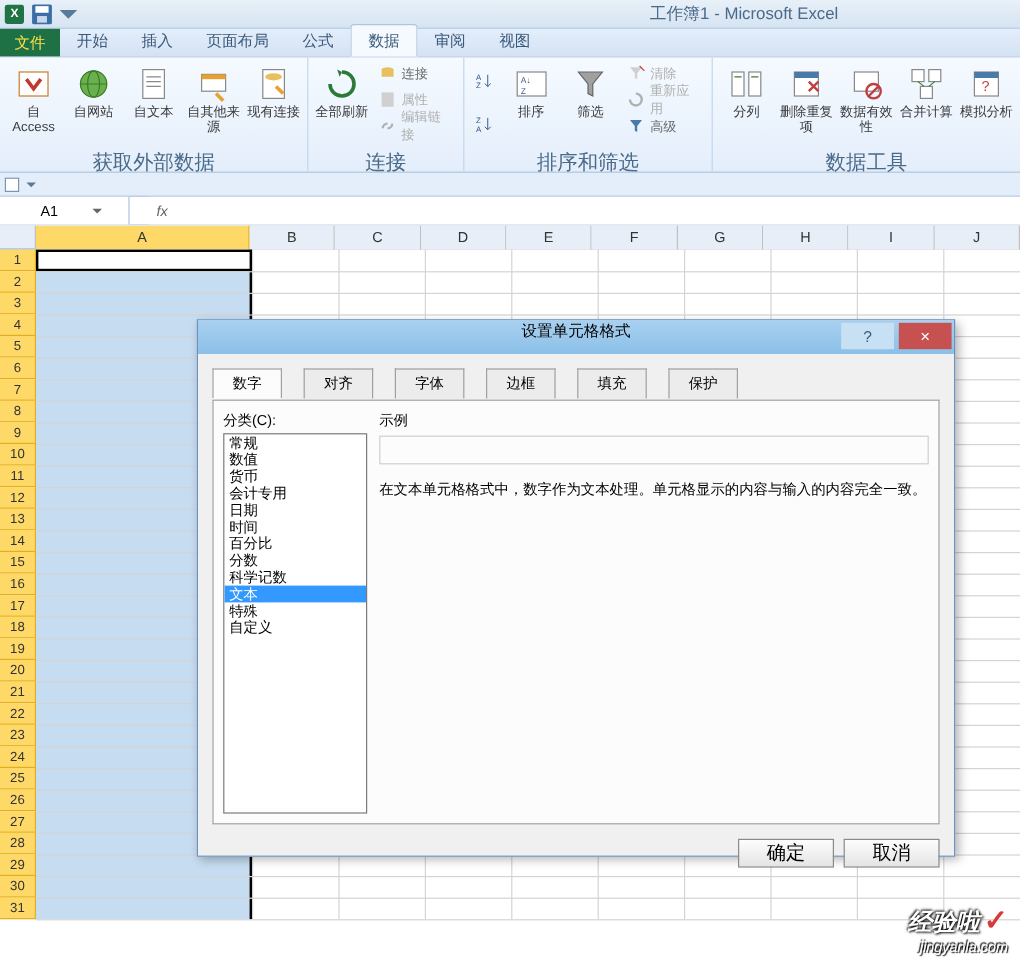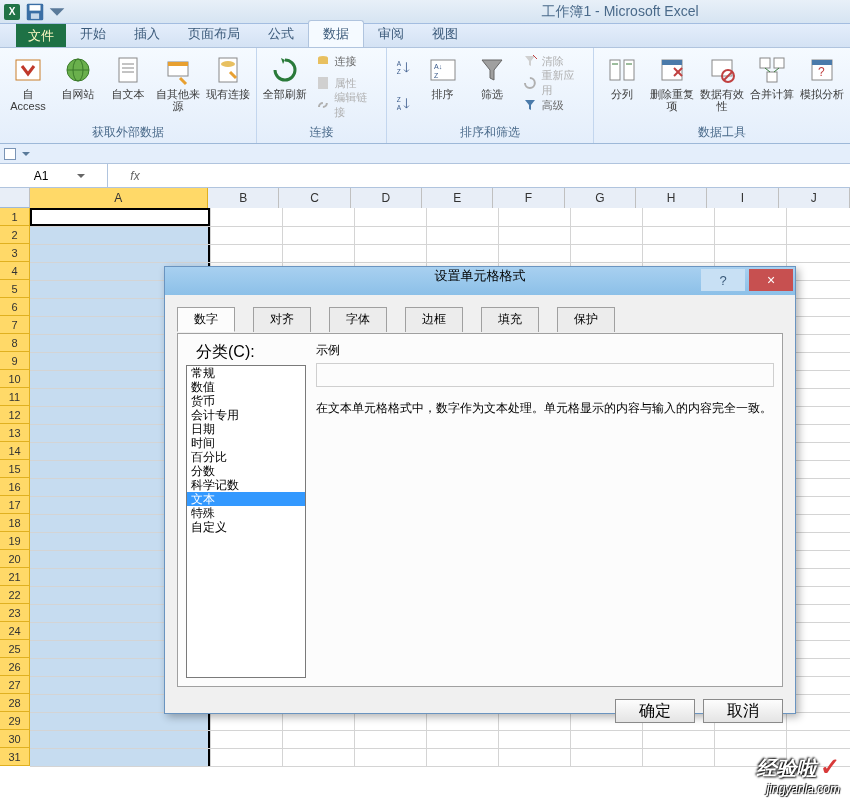--- a/index.html
+++ b/index.html
@@ -8,28 +8,28 @@
 
 .titlebar { height: 24px; background: linear-gradient(#e8f0f8,#d6e4f2); display: flex; align-items: center; border-bottom: 1px solid #a3bde0; }
 .titlebar .left { display: flex; align-items: center; height: 100%; }
 .titlebar .excel-icon { width: 16px; height: 16px; margin: 0 4px; background: #217346; border-radius: 2px; display: flex; align-items: center; justify-content: center; color: #fff; font-size: 10px; font-weight: bold; }
 .titlebar .qat-btn { width: 22px; height: 22px; display: inline-flex; align-items: center; justify-content: center; }
 .titlebar .title { position: absolute; left: 50%; transform: translateX(-50%); color: #4a6a8a; font-size: 14px; white-space: nowrap; left: 620px; }
 
 
 .ribbon-tabs { height: 24px; background: linear-gradient(#e4eefb,#d4e2f4); display: flex; align-items: flex-end; border-bottom: 1px solid #b0c4de; }
 .ribbon-tab { padding: 4px 14px; color: #3b5a7a; font-size: 13px; cursor: pointer; }
-.ribbon-tab.file { background: #1e7145; color: #fef9c3; border-radius: 0; padding: 4px 12px; height: 100%; display: flex; align-items: center; margin-left: 16px; }
+.ribbon-tab.file { background: #1e7145; color: #fde047; border-radius: 0; padding: 4px 12px; height: 100%; display: flex; align-items: center; }
 .ribbon-tab.active { background: #f5faff; border: 1px solid #b0c4de; border-bottom: none; border-top-left-radius: 3px; border-top-right-radius: 3px; }
 
 
 .ribbon-body { height: 96px; background: linear-gradient(#f5faff,#e4eefb); border-bottom: 1px solid #9db8d8; display: flex; }
 .ribbon-group { border-right: 1px solid #c3d6ee; display: flex; flex-direction: column; padding: 2px 4px 0 4px; }
 .ribbon-group-content { flex: 1; display: flex; align-items: flex-start; gap: 2px; }
-.ribbon-group-label { text-align: center; font-size: 12px; color: #4a6a8a; padding: 2px 0; }
+.ribbon-group-label { text-align: center; font-size: 17px; color: #4a6a8a; padding: 2px 0; }
 .rbtn-large { width: 48px; height: 72px; display: flex; flex-direction: column; align-items: center; justify-content: flex-start; padding-top: 4px; gap: 2px; cursor: pointer; }
 .rbtn-large .ico { width: 32px; height: 32px; }
 .rbtn-large .lbl { font-size: 11px; text-align: center; color: #3b3b3b; line-height: 1.1; }
 .rbtn-small { height: 22px; display: flex; align-items: center; gap: 4px; padding: 0 4px; color: #6a6a6a; font-size: 11px; }
 .rbtn-small .ico { width: 16px; height: 16px; }
 .rbtn-col { display: flex; flex-direction: column; justify-content: flex-start; height: 72px; }
 
 
 .fxbar-toggle { height: 20px; background: #e4eefb; border-bottom: 1px solid #b0c4de; display: flex; align-items: center; gap: 4px; padding-left: 4px; }
 .fxbar-toggle .sq { width: 12px; height: 12px; border: 1px solid #7a94b5; background: #fff; }
@@ -63,21 +63,21 @@
 .dialog-title { height: 28px; background: linear-gradient(#a8d0f0,#8cc0e8); display: flex; align-items: flex-start; justify-content: center; position: relative; }
 .dialog-title-text { color: #000; font-size: 13px; }
 .dialog-help { position: absolute; right: 50px; top: 2px; width: 44px; height: 22px; background: #c8e0f4; color: #3a5a7a; display: flex; align-items: center; justify-content: center; font-size: 13px; }
 .dialog-close { position: absolute; right: 2px; top: 2px; width: 44px; height: 22px; background: #c75050; color: #fff; display: flex; align-items: center; justify-content: center; font-size: 14px; }
 .dialog-body { padding: 12px; }
 .dlg-tabs { display: flex; gap: 16px; margin-bottom: 2px; }
 .dlg-tab { padding: 3px 16px; border: 1px solid #a0a0a0; background: #ececec; font-size: 12px; cursor: pointer; border-bottom: none; margin-right: 2px; }
 .dlg-tab.active { background: #fcfcfc; border-bottom: 1px solid #fcfcfc; position: relative; z-index: 2; }
 .dlg-panel { border: 1px solid #a0a0a0; background: #fcfcfc; height: 354px; margin-top: -1px; padding: 8px; display: flex; gap: 10px; }
 .category-area { width: 120px; display: flex; flex-direction: column; }
-.category-label { font-size: 16px; margin-bottom: 2px; margin-left: 10px; }
+.category-label { font-size: 12px; margin-bottom: 2px; }
 .category-list { flex: 1; border: 1px solid #7a7a7a; background: #fff; overflow-y: scroll; font-size: 12px; }
 .cat-item { padding: 0 4px; line-height: 14px; cursor: pointer; }
 .cat-item.selected { background: #3399ff; color: #fff; }
 .right-panel { flex: 1; }
 .sample-label { font-size: 12px; margin-bottom: 4px; }
 .sample-box { border: 1px solid #cfcfcf; height: 24px; margin-bottom: 12px; }
 .desc-text { font-size: 12px; line-height: 1.6; }
 .dlg-buttons { display: flex; justify-content: flex-end; gap: 8px; padding: 0 12px 10px 0; }
 .dlg-btn { width: 80px; height: 24px; border: 1px solid #8a8a8a; background: linear-gradient(#fdfdfd,#e4e4e4); font-size: 16px; cursor: pointer; }
 

